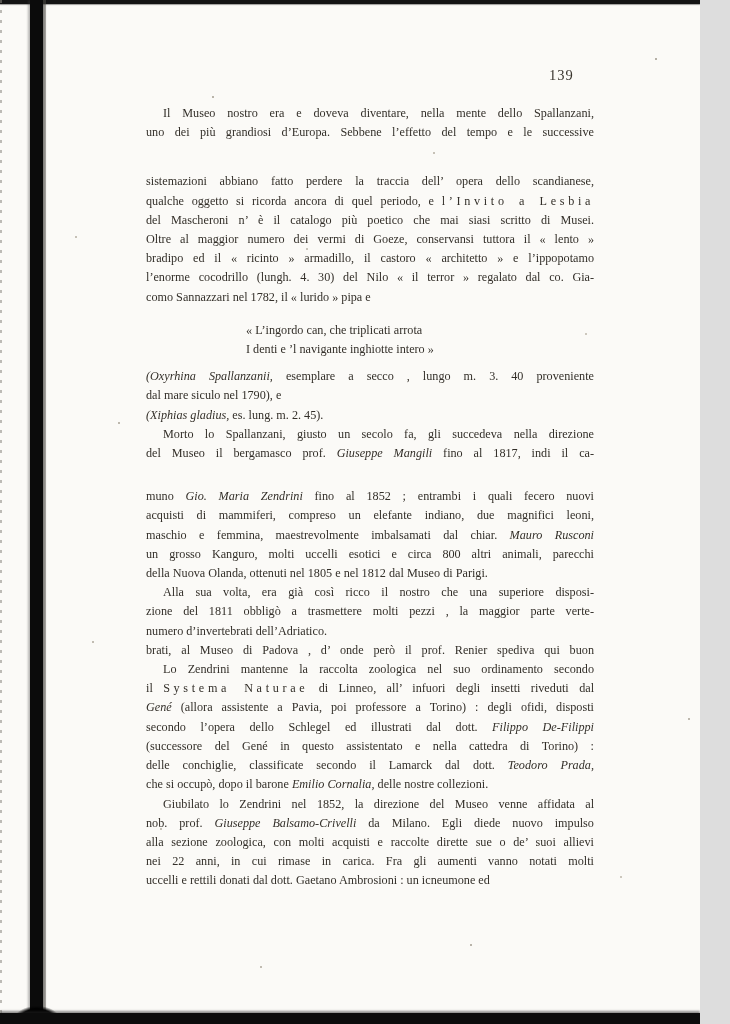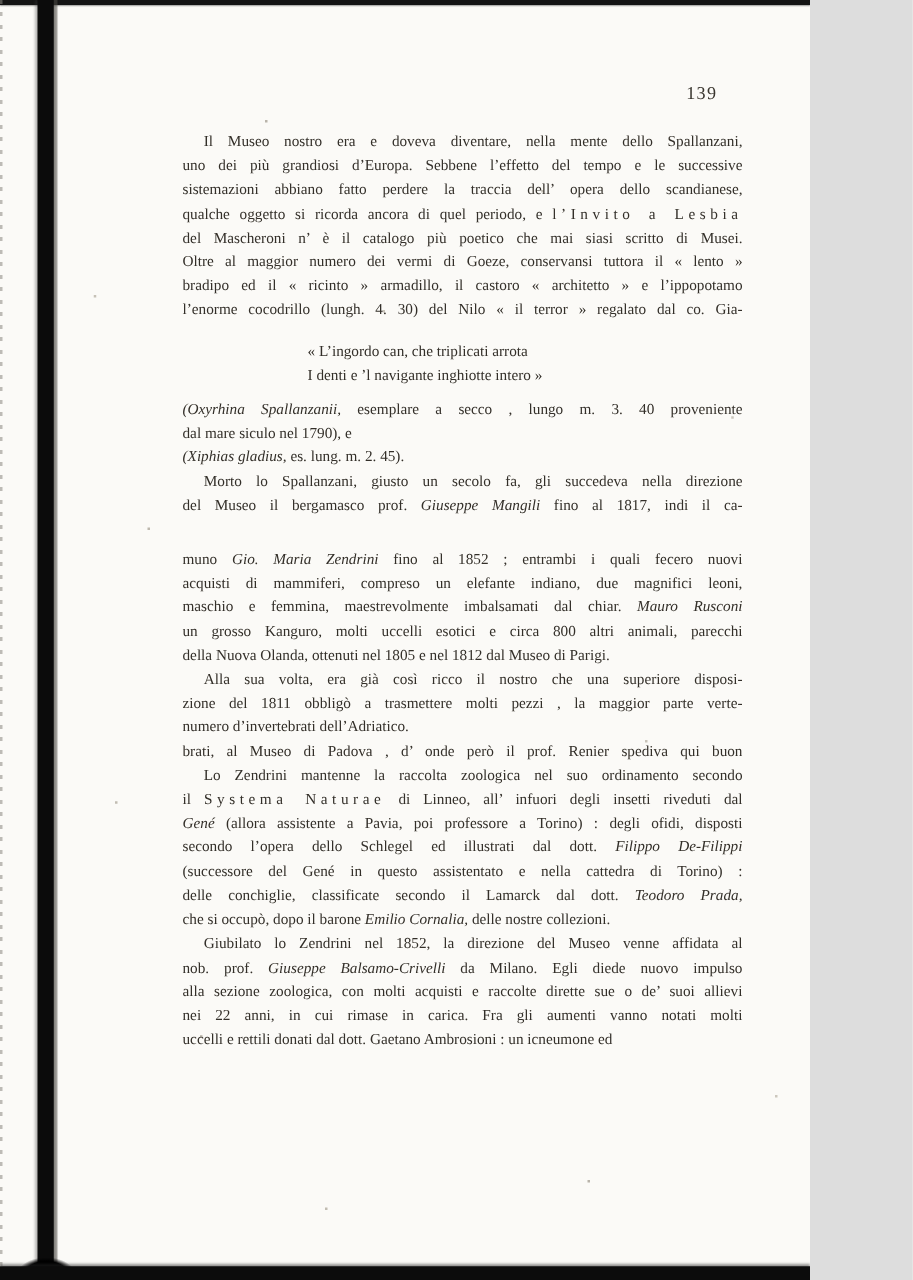--- a/index.html
+++ b/index.html
@@ -1,18 +1,18 @@
 <!DOCTYPE html>
 <html><head>
 <meta charset="utf-8">
 <style>
   html, body { margin: 0; padding: 0; background: #ddd; }
   .scan-page {
     position: relative;
-    width: 648px;
+    width: 700px;
     height: 1024px;
     background: #fbfaf7;
     overflow: hidden;
     font-family: "Liberation Serif", "DejaVu Serif", serif;
     color: #332f29;
   }
   
   .edge-top {
     position: absolute; top: 0; left: 0; width: 100%; height: 4px;
     background: #141414;
@@ -70,26 +70,27 @@
 <div class="scan-page">
   <div class="edge-top"></div>
   <div class="edge-left"></div>
   <div class="gutter-bar"></div>
   <div class="speckles"></div>
   <div class="page-number">139</div>
   <div class="text-column" id="textcol">
       <div class="blk par-blk">
         <div class="line first" style="word-spacing: 8.78px;"><span class="m"><span>Il Museo nostro era e doveva diventare, nella mente dello Spallanzani,</span></span></div>
         <div class="line" style="word-spacing: 7.33px;"><span class="m"><span>uno dei più grandiosi d’Europa. Sebbene l’effetto del tempo e le successive</span></span></div>
-        <div class="line" style="word-spacing: 9.65px;"><span class="m"><span>sistemazioni abbiano fatto perdere la traccia dell’ opera dello scandianese,</span></span></div>
+        <div class="line" style="word-spacing: 9.65px; margin-top: 30px;"><span class="m"><span>sistemazioni abbiano fatto perdere la traccia dell’ opera dello scandianese,</span></span></div>
         <div class="line" style="word-spacing: 4.74px;"><span class="m"><span>qualche oggetto si ricorda ancora di quel periodo, e </span><span class="sp">l’Invito a Lesbia</span></span></div>
         <div class="line" style="word-spacing: 7.04px;"><span class="m"><span>del Mascheroni n’ è il catalogo più poetico che mai siasi scritto di Musei.</span></span></div>
         <div class="line" style="word-spacing: 5.93px;"><span class="m"><span>Oltre al maggior numero dei vermi di Goeze, conservansi tuttora il « lento »</span></span></div>
         <div class="line" style="word-spacing: 6.76px;"><span class="m"><span>bradipo ed il « ricinto » armadillo, il castoro « architetto » e l’ippopotamo</span></span></div>
         <div class="line" style="word-spacing: 5.63px;"><span class="m"><span>l’enorme cocodrillo (lungh. 4. 30) del Nilo « il terror » regalato dal co. Gia-</span></span></div>
+        <div class="line"><span class="m"><span>como Sannazzari nel 1782, il « lurido » pipa e</span></span></div>
       </div>
       <div class="blk verse-blk">
         <div class="line"><span class="m"><span>« L’ingordo can, che triplicati arrota</span></span></div>
         <div class="line"><span class="m"><span>I denti e ’l navigante inghiotte intero »</span></span></div>
       </div>
       <div class="blk par-blk">
         <div class="line" style="word-spacing: 9.96px;"><span class="m"><span class="it">(Oxyrhina Spallanzanii,</span><span> esemplare a secco , lungo m. 3. 40 proveniente</span></span></div>
         <div class="line"><span class="m"><span>dal mare siculo nel 1790), e</span></span></div>
       </div>
       <div class="blk par-blk">

